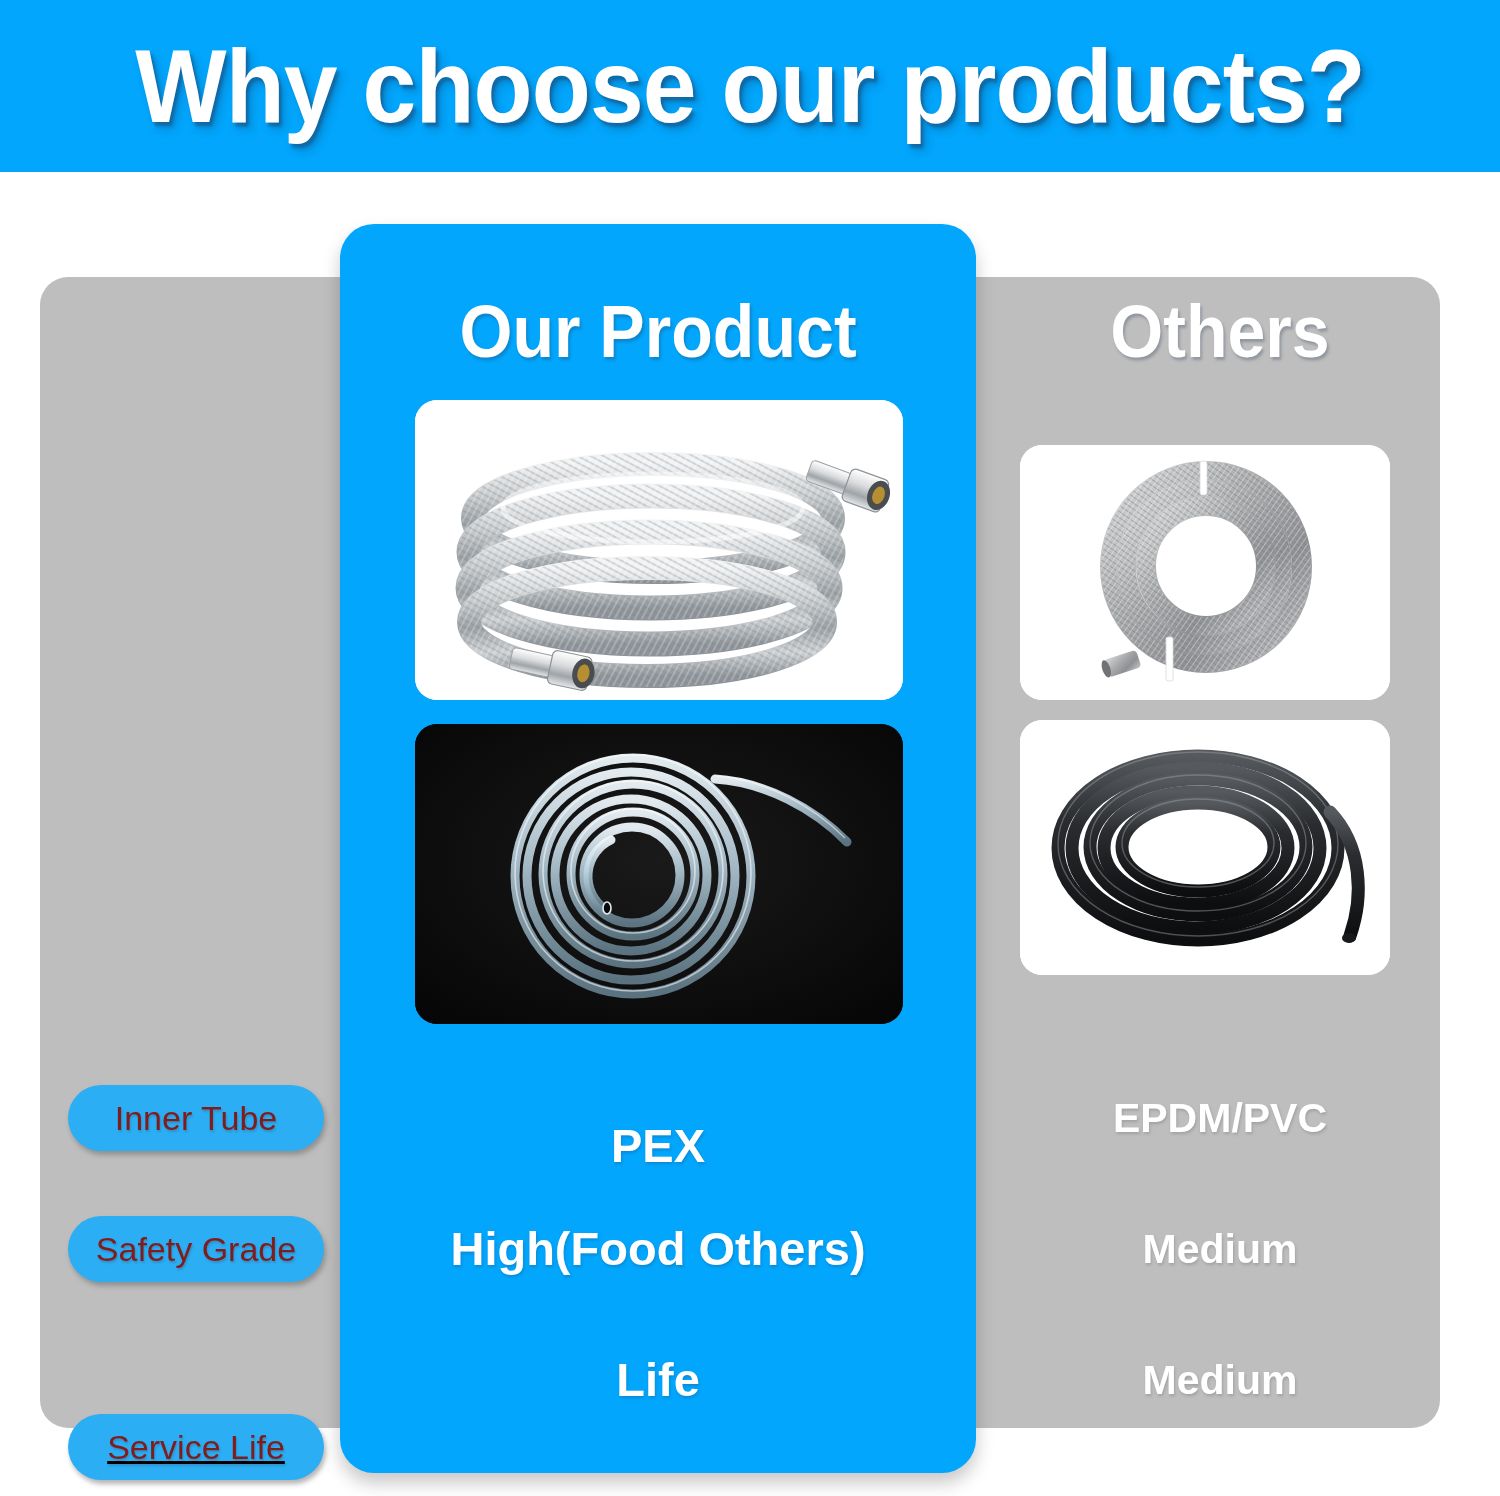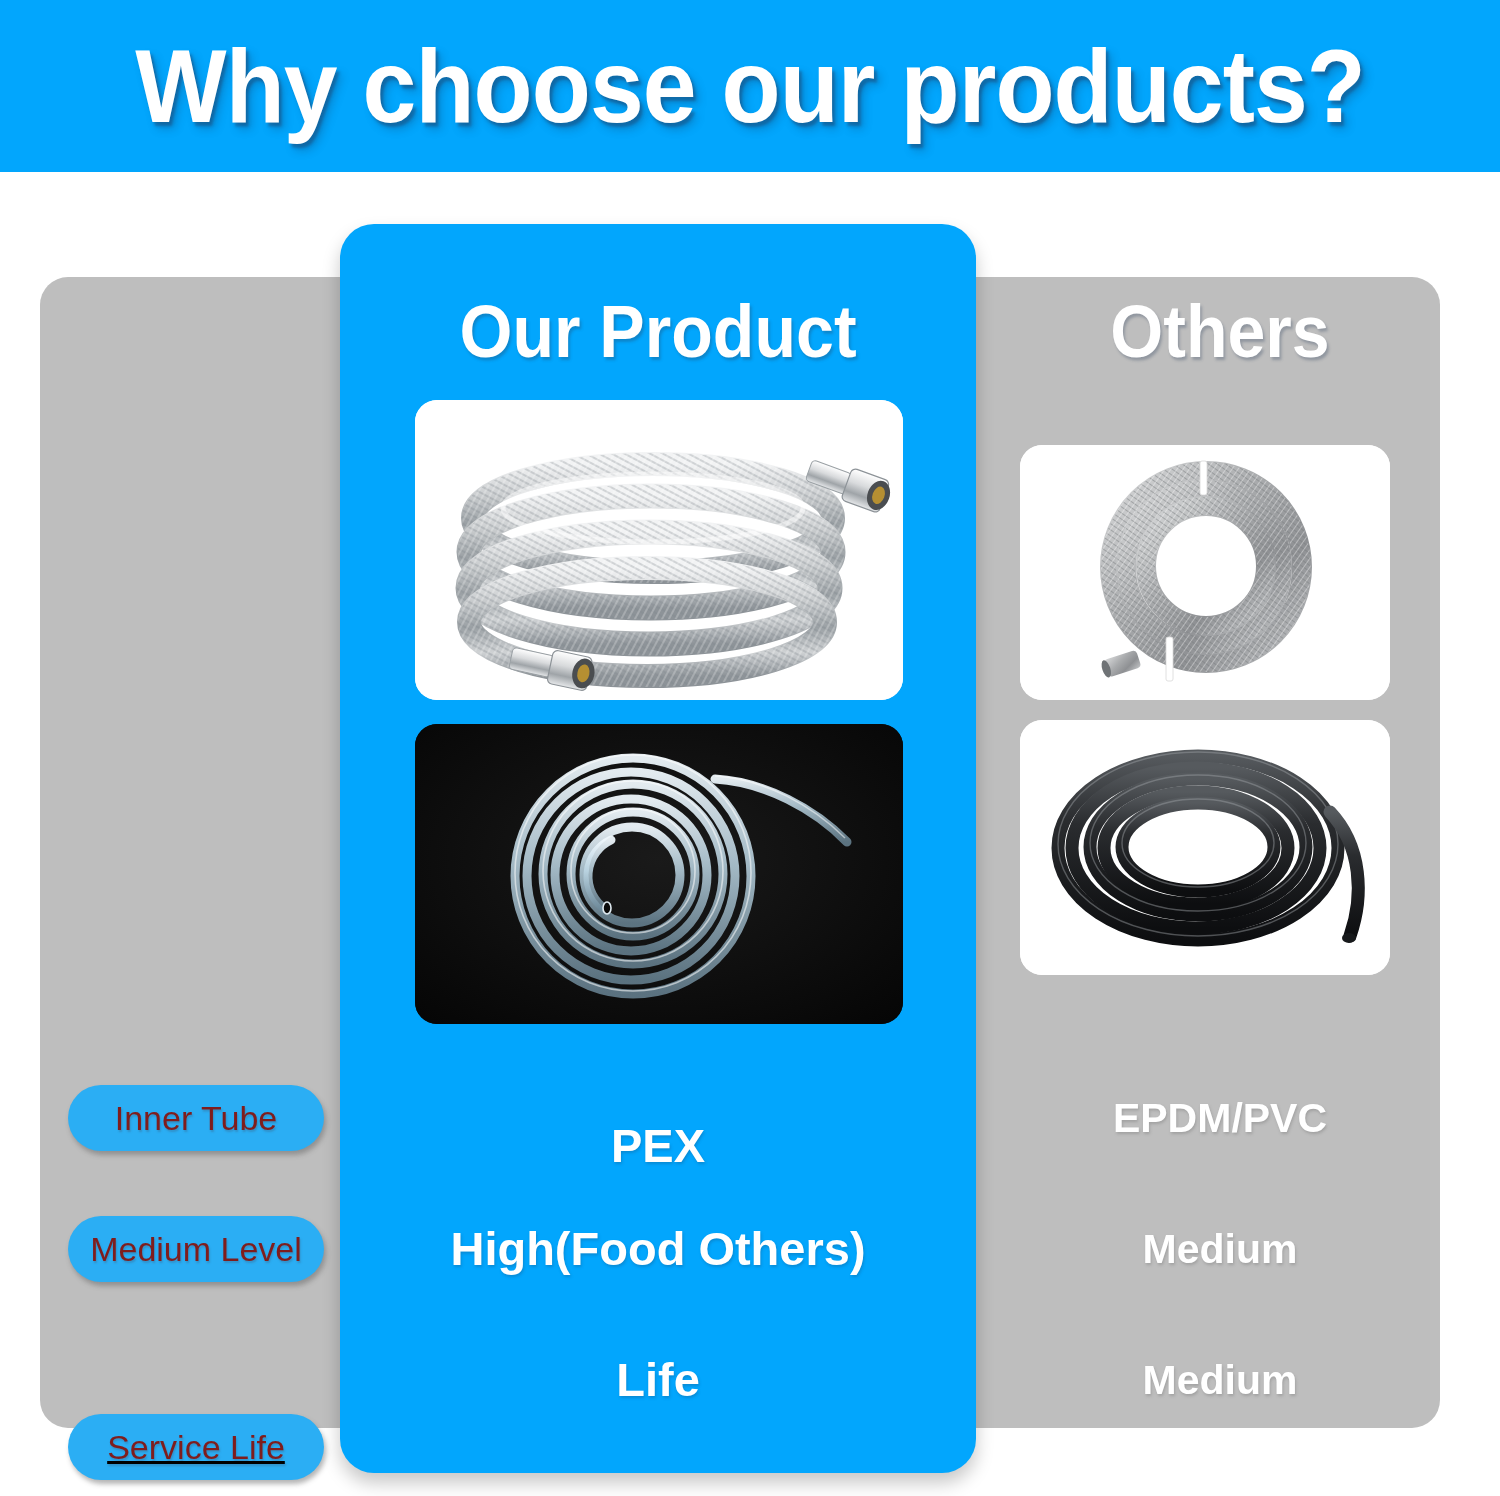--- a/index.html
+++ b/index.html
@@ -328,21 +328,21 @@
 
     <path d="M310 92 C 342 126, 344 176, 330 216" fill="none" stroke="url(#blkTube)" stroke-width="13" stroke-linecap="round"></path>
     <ellipse cx="329" cy="218" rx="7" ry="5" fill="#17191b"></ellipse>
   </svg>
 </div>
 
 <div class="attr-pill" id="attr-pill-0">
   <span>Inner Tube</span>
 </div>
 <div class="attr-pill" id="attr-pill-1">
-  <span>Medium Level</span>
+  <span>Safety Grade</span>
 </div>
 <div class="attr-pill" id="attr-pill-2">
   <span>Service Life</span>
 </div>
 
 <div class="value-cell value-ours" id="value-ours-0">PEX</div>
 <div class="value-cell value-ours" id="value-ours-1">High(Food Others)</div>
 <div class="value-cell value-ours" id="value-ours-2">Life</div>
 
 <div class="value-cell value-others" id="value-others-0">EPDM/PVC</div>

